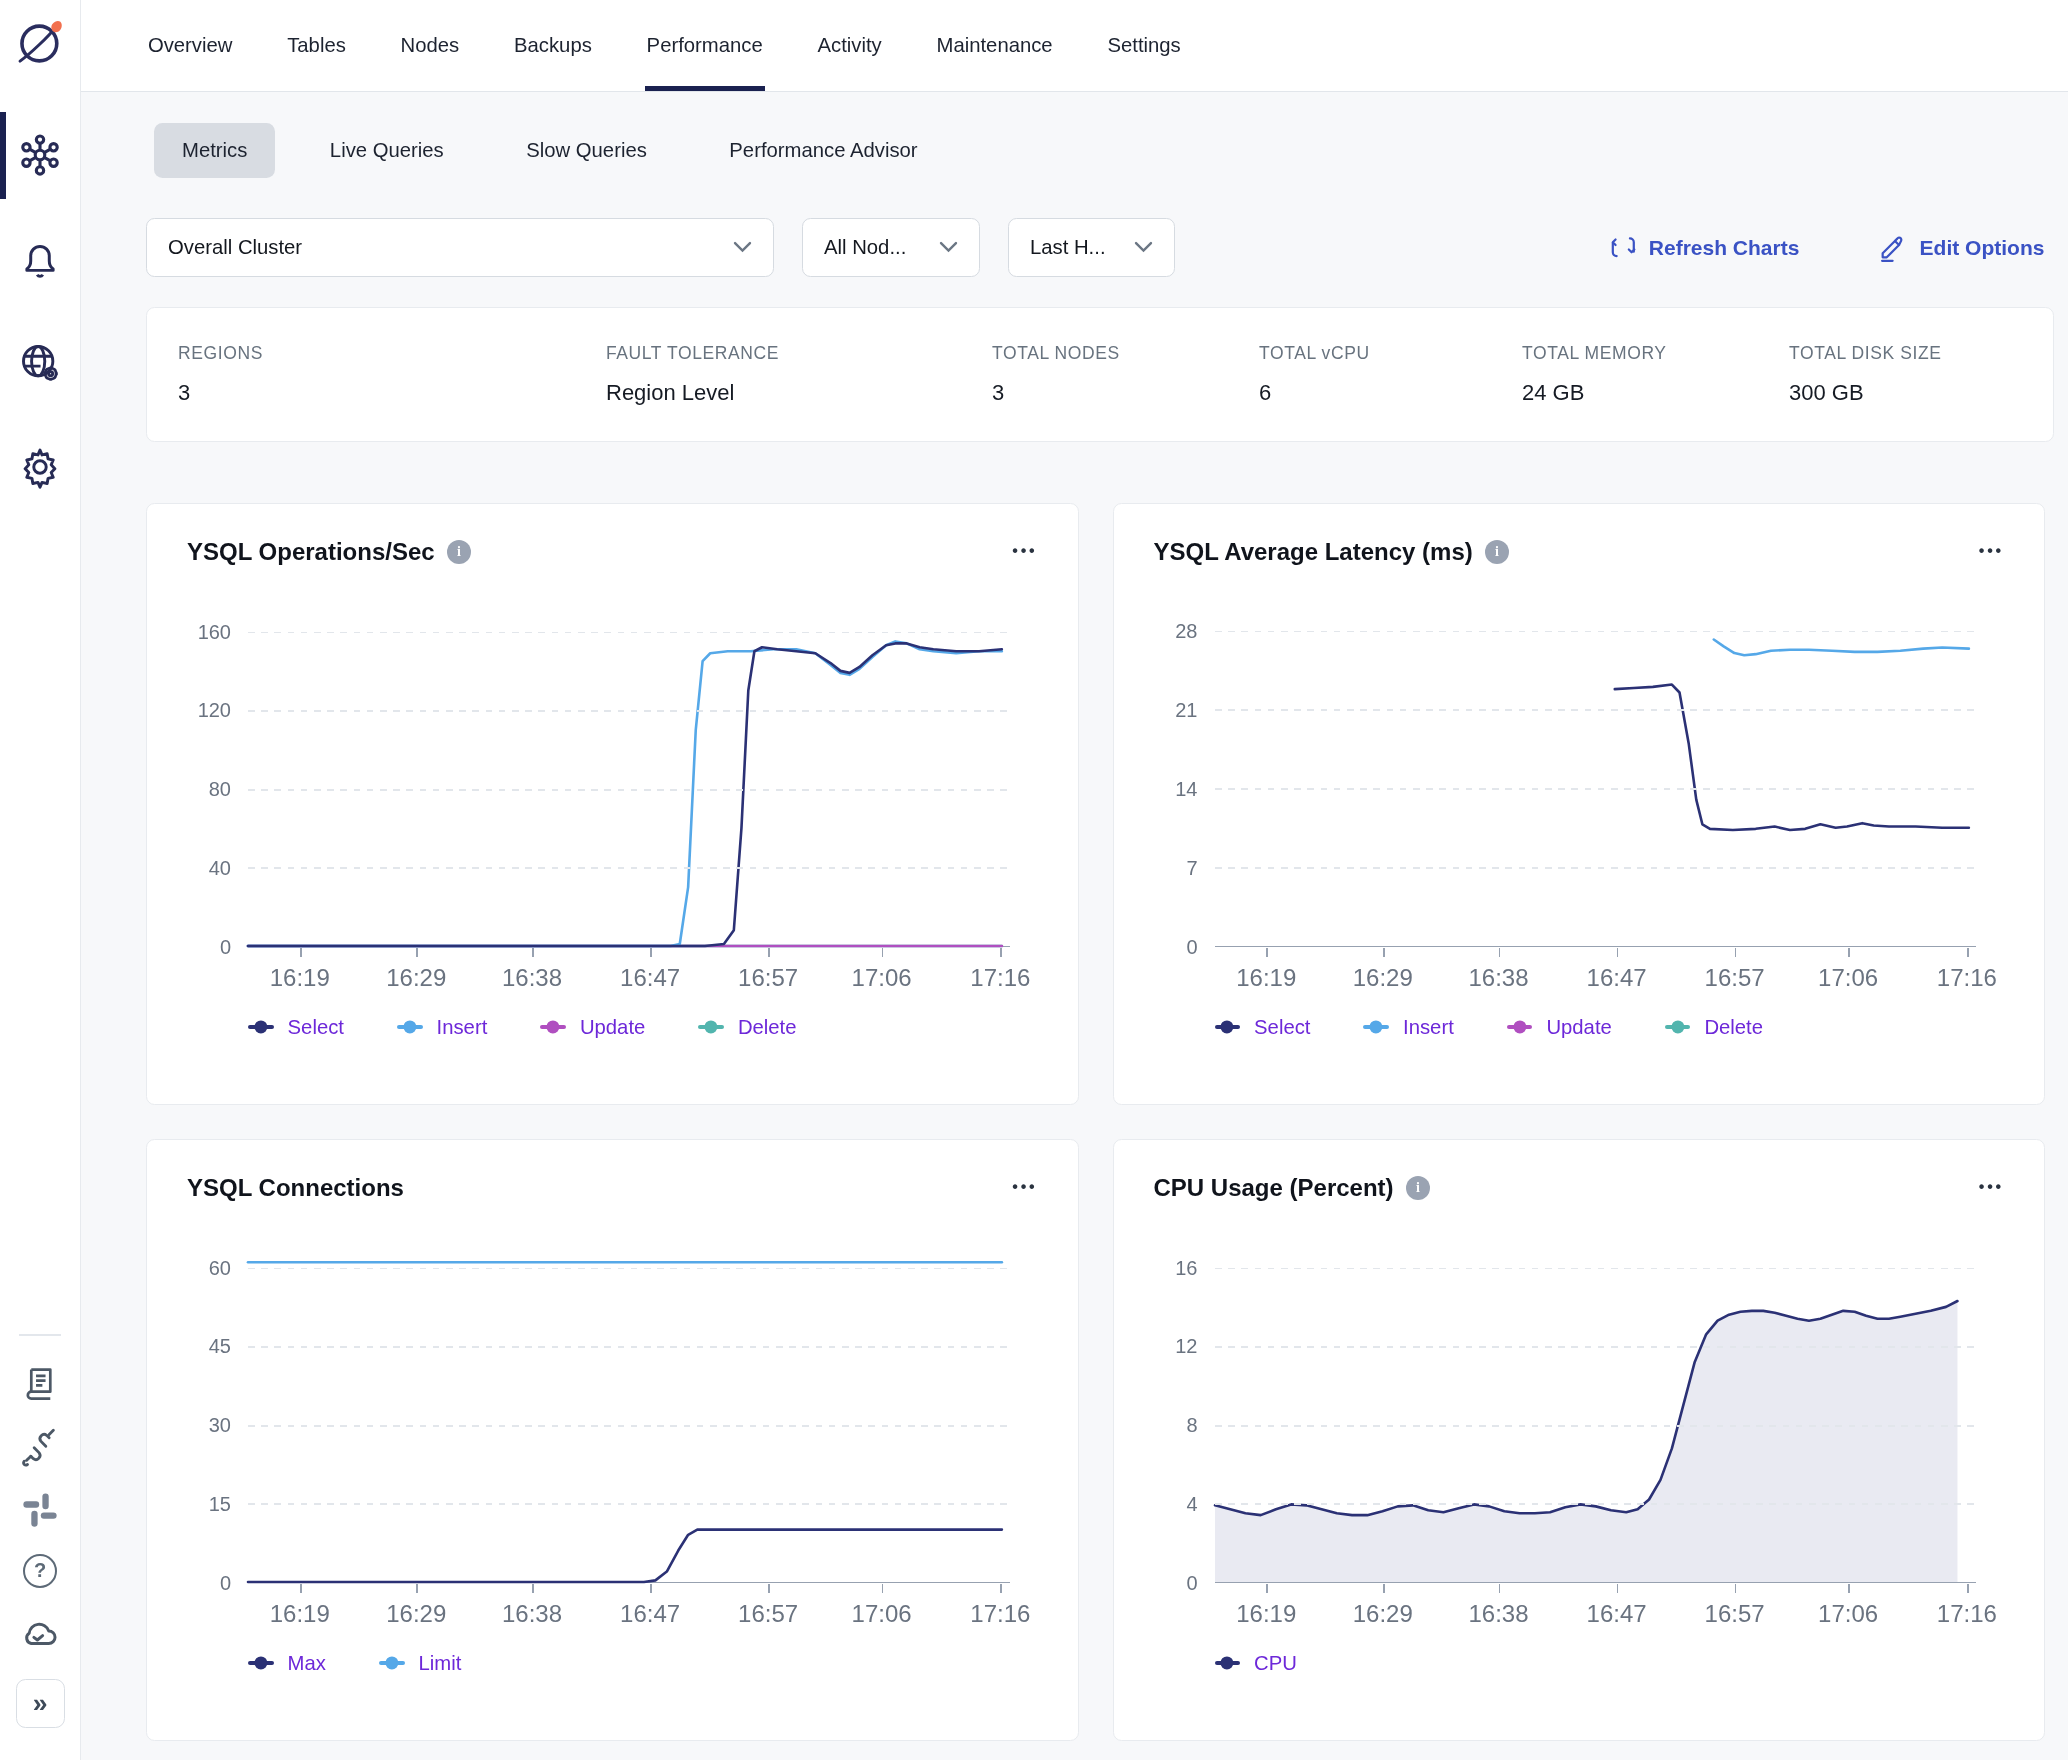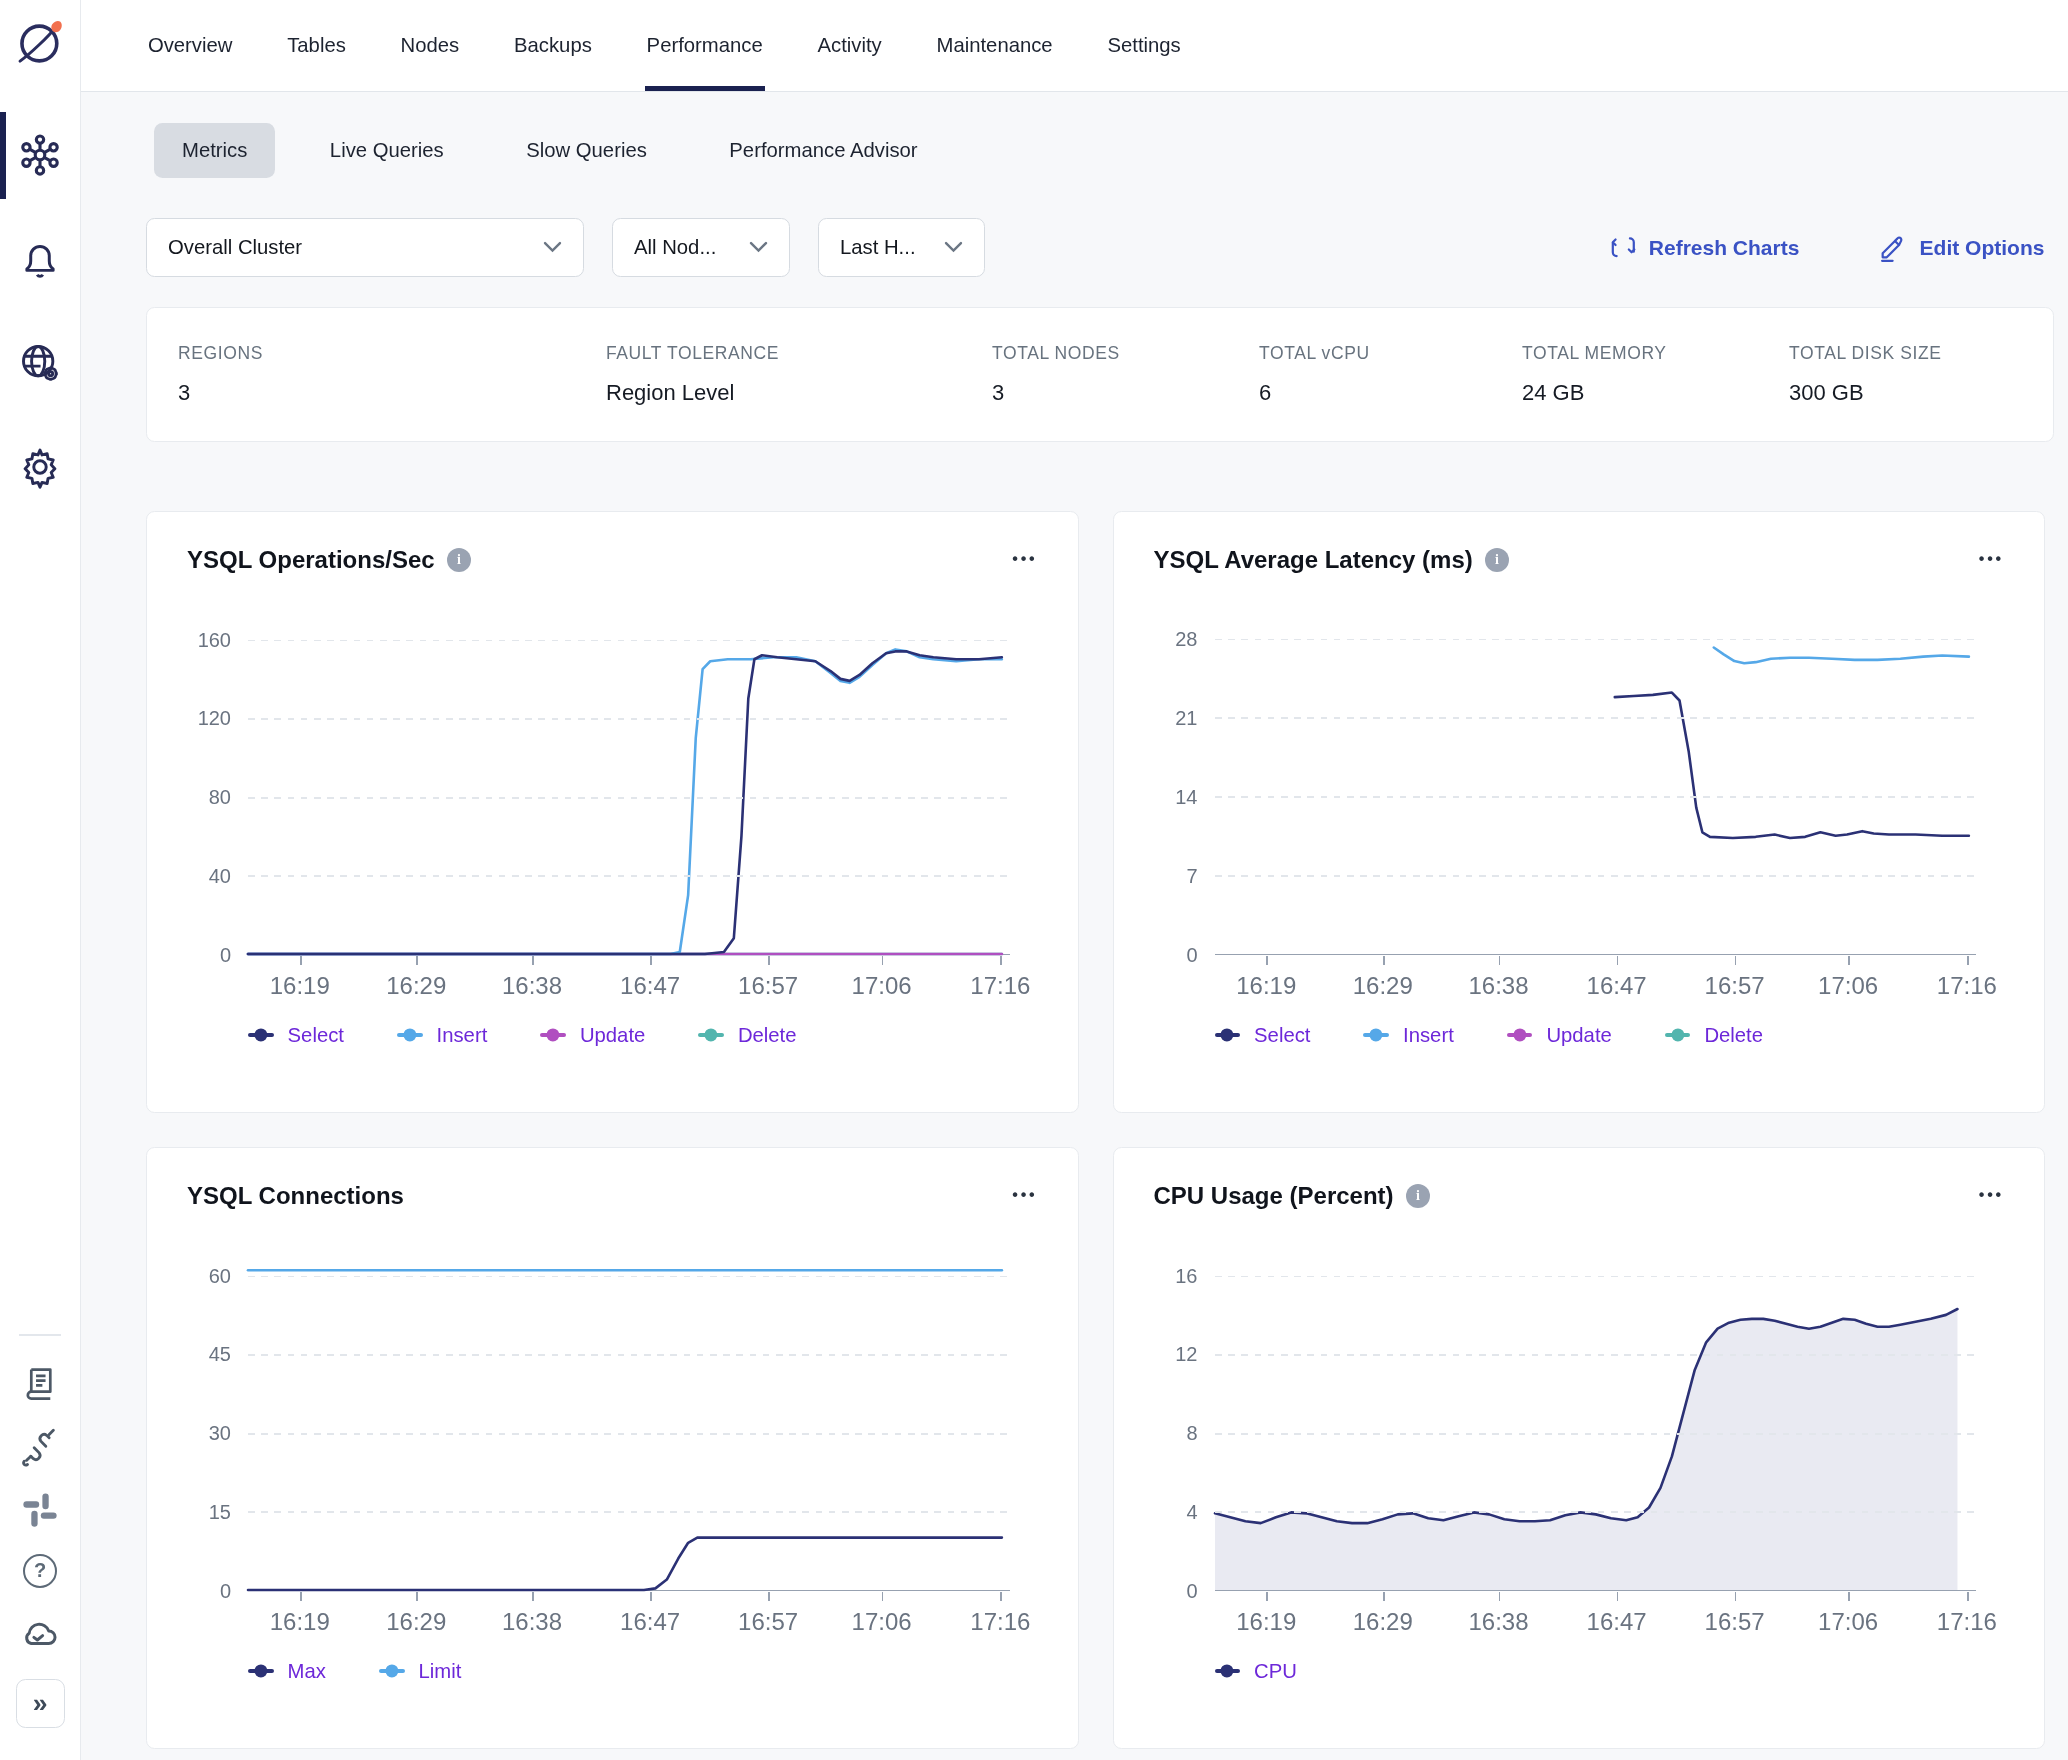--- a/index.html
+++ b/index.html
@@ -39,29 +39,29 @@
     border:1.9px solid var(--brand);border-radius:8.5px;height:55px;padding:0 24.6px;font-size:21px;font-weight:bold;cursor:pointer;}
 
   .subtabs{display:flex;gap:26.5px;align-items:center;margin:31px 0 0 65px;padding-left:8px;}
   .subtab{background:none;border:none;font-size:20.3px;color:#1d2330;padding:16px 28px;border-radius:8.5px;cursor:pointer;}
   .subtab.active{background:#d8dce2;}
 
   .filters{display:flex;align-items:center;margin:40px 24.6px 0 65px;gap:28px;}
   .select{background:#fff;border:1.4px solid #d6dbe1;border-radius:8.5px;height:59px;display:flex;align-items:center;
     padding:0 21px;font-size:20.3px;color:#14181f;cursor:pointer;gap:17px;}
   .select .val{flex:1;}
-  .sel-cluster{width:438px;}
+  .sel-cluster{width:628px;}
   .sel-nodes{width:178px;}
   .sel-range{width:167px;}
   .filter-links{margin-left:auto;display:flex;gap:79px;align-items:center;}
   .link-btn{display:flex;align-items:center;gap:13.2px;background:none;border:none;color:var(--brand);
     font-size:21px;font-weight:bold;cursor:pointer;}
 
   
-  .stats-card{margin:30px 15px 16px 65px;background:#fff;border:0.9px solid #e8ebef;border-radius:8.5px;
+  .stats-card{margin:30px 15px 8px 65px;background:#fff;border:0.9px solid #e8ebef;border-radius:8.5px;
     display:grid;grid-template-columns:428px 386px 267px 263px 267px 1fr;padding:35px 0 35px 31px;}
   .stat .lab{font-size:17.5px;letter-spacing:0.6px;color:#68737f;}
   .stat .val{font-size:22px;color:#161b24;margin-top:16px;}
 
   
   .charts-grid{display:grid;grid-template-columns:1fr 1fr;gap:34px;margin:53px 24px 0 65px;}
   .card{background:#fff;border:0.9px solid #e8ebef;border-radius:8.5px;}
   .chart-card{padding:34px 40px 28px 40px;height:602px;display:flex;flex-direction:column;}
   .card-head{display:flex;align-items:flex-start;}
   .title-wrap{display:flex;align-items:center;gap:12.3px;}

